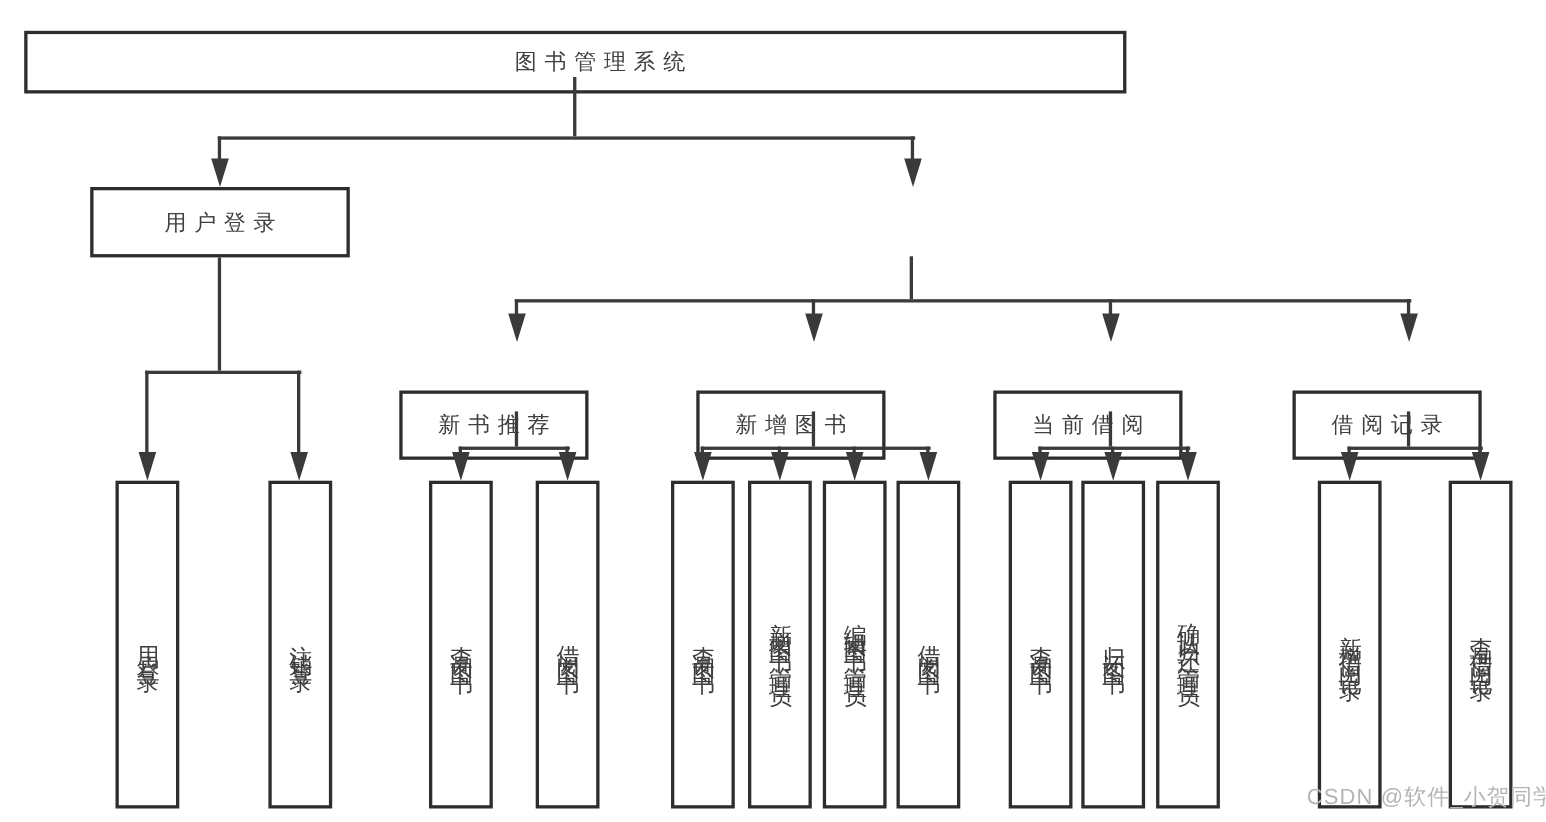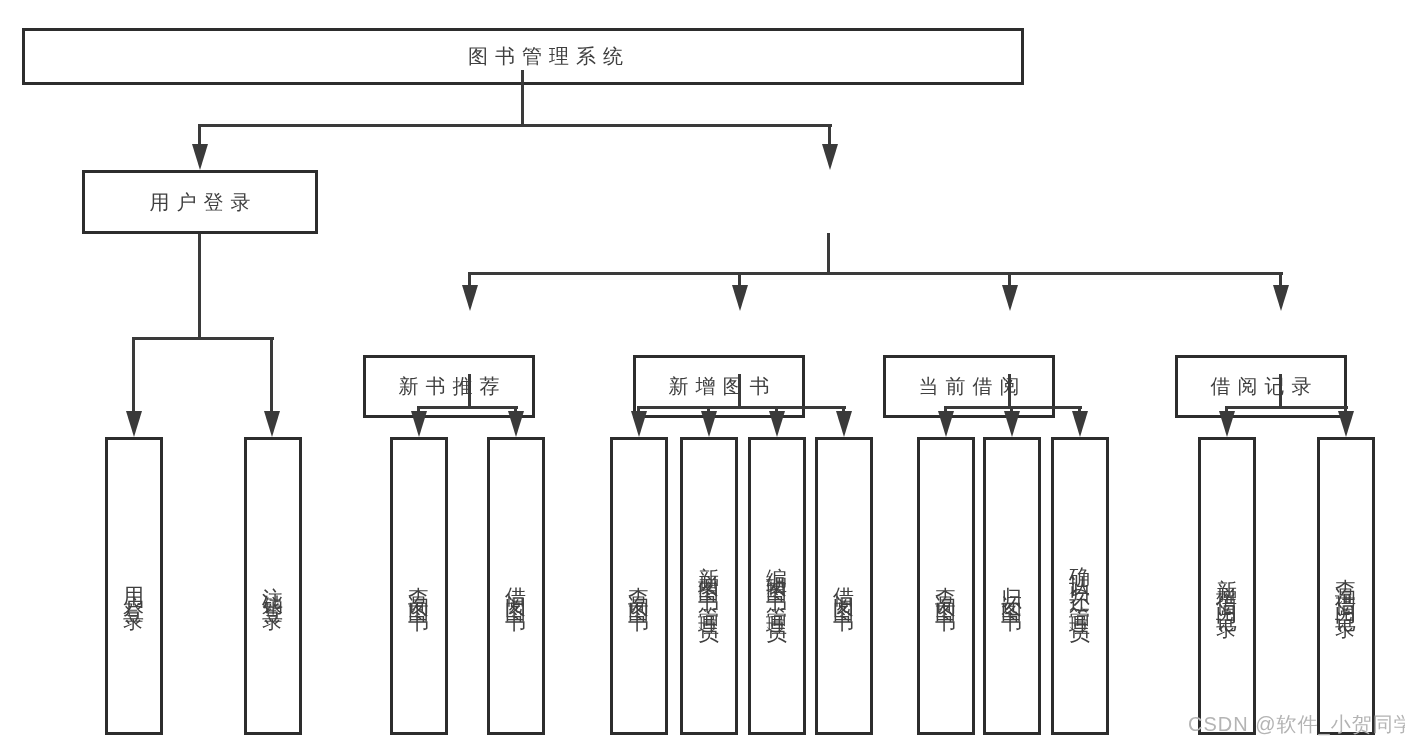--- a/index.html
+++ b/index.html
@@ -95,21 +95,21 @@
   <div class="arrowhead" style="left:1002px; top:285px;"></div>
   <div class="vline" style="left:1279px; top:272px; height:14px;"></div>
   <div class="arrowhead" style="left:1273px; top:285px;"></div>
 
   <div class="node lv3" style="left:363px;">
     <span class="lbl">新书推荐</span>
   </div>
   <div class="node lv3" style="left:633px;">
     <span class="lbl">新增图书</span>
   </div>
-  <div class="node lv3" style="left:883px;">
+  <div class="node lv3" style="left:903px;">
     <span class="lbl">当前借阅</span>
   </div>
   <div class="node lv3" style="left:1175px;">
     <span class="lbl">借阅记录</span>
   </div>
 
   <div class="vline" style="left:468px; top:374px; height:32px;"></div>
   <div class="hline" style="left:417px; top:406px; width:101px;"></div>
   <div class="vline" style="left:417px; top:406px; height:8px;"></div>
   <div class="arrowhead" style="left:411px; top:411px;"></div>

